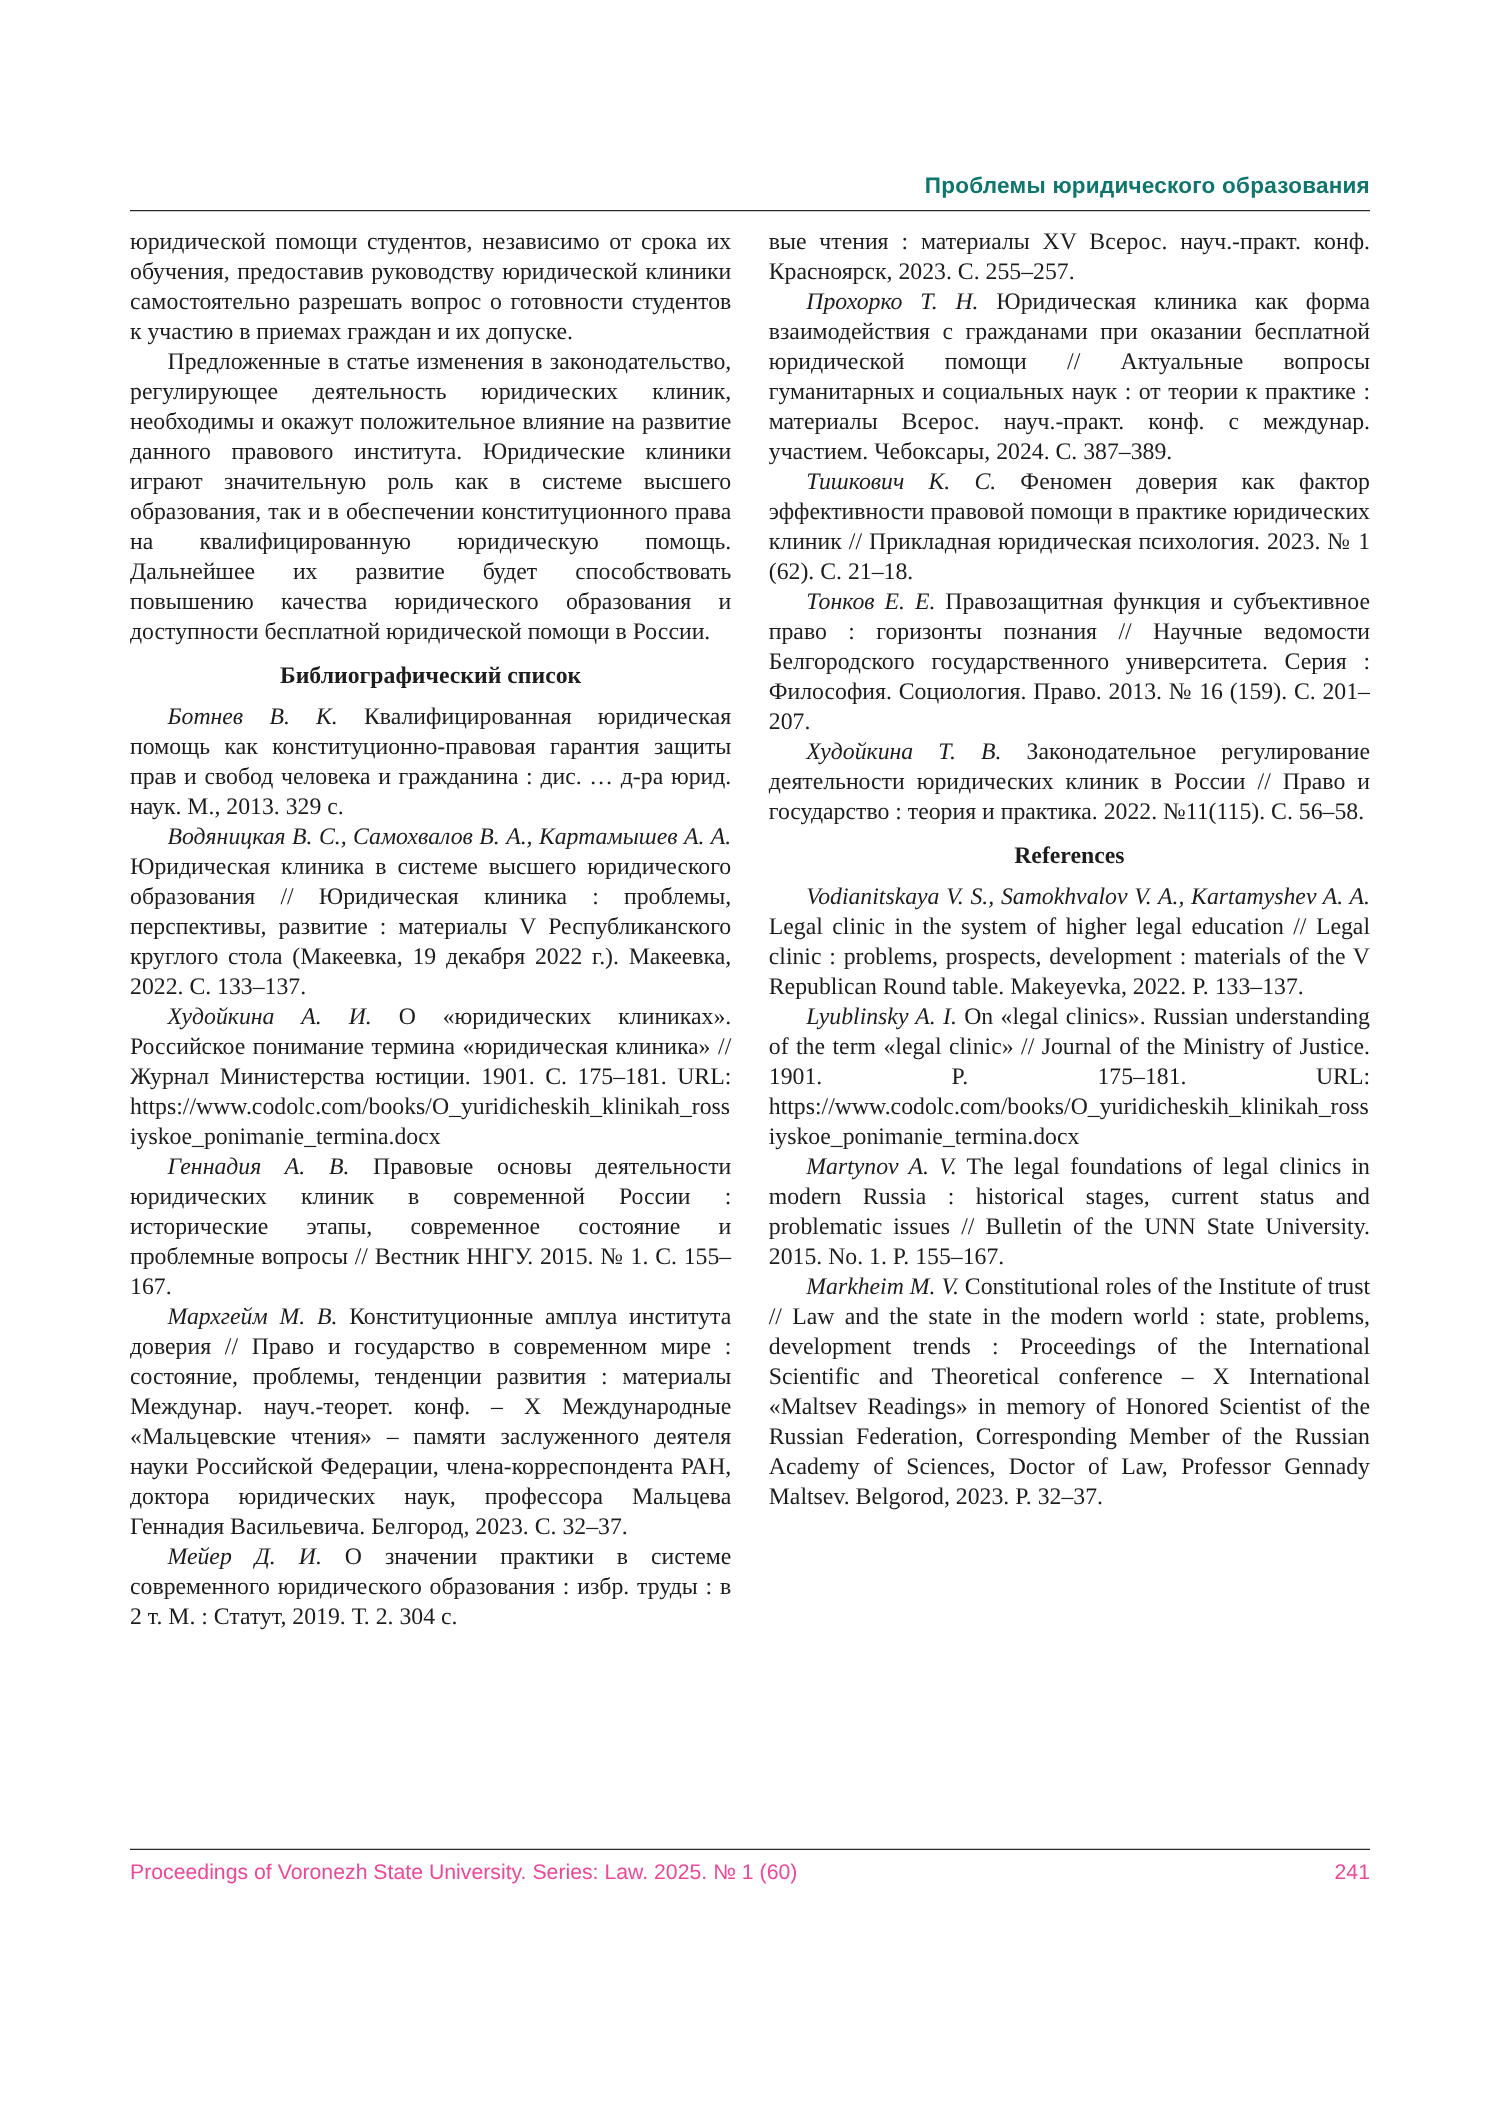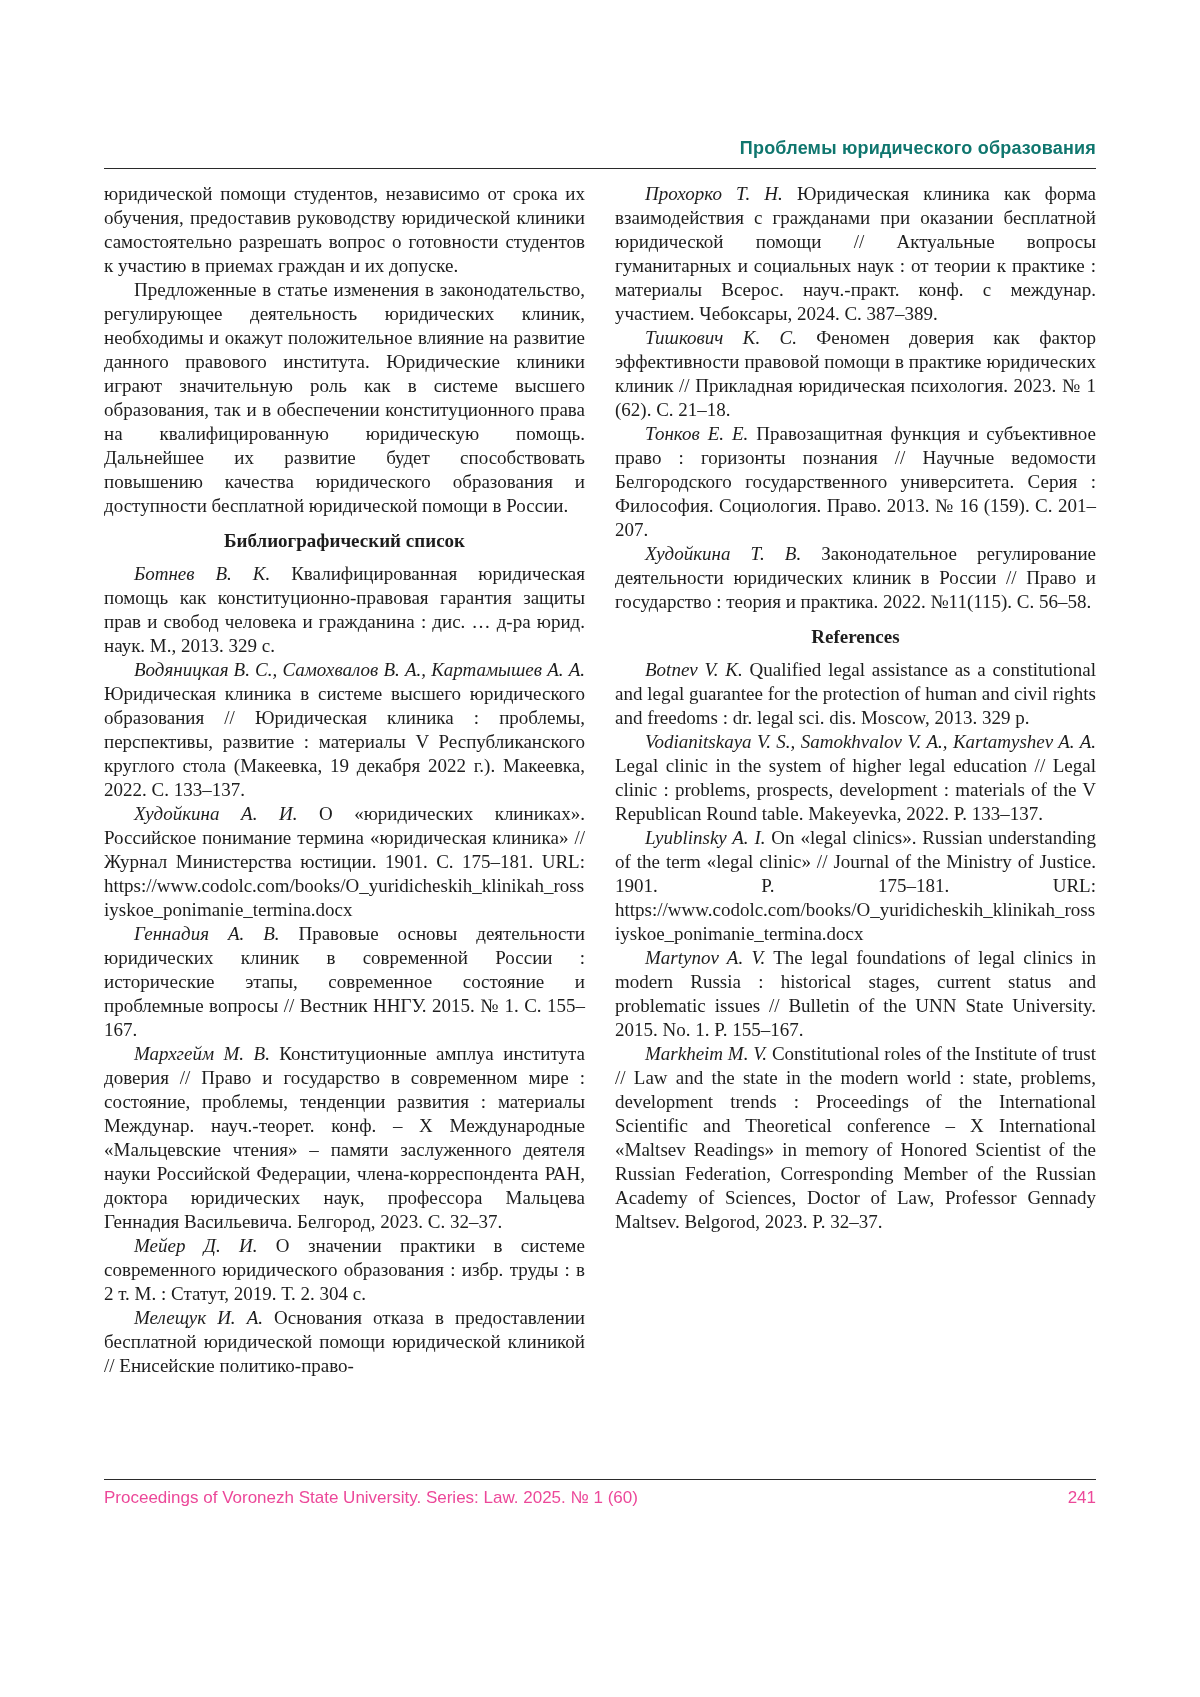--- a/index.html
+++ b/index.html
@@ -85,33 +85,32 @@
       <p class="indented">Предложенные в статье изменения в законодательство, регулирующее деятельность юридических клиник, необходимы и окажут положительное влияние на развитие данного правового института. Юридические клиники играют значительную роль как в системе высшего образования, так и в обеспечении конституционного права на квалифицированную юридическую помощь. Дальнейшее их развитие будет способствовать повышению качества юридического образования и доступности бесплатной юридической помощи в России.</p>
 
       <h2 class="section-heading">Библиографический список</h2>
 
       <p class="entry"><span class="author">Ботнев В. К.</span><span> Квалифицированная юридическая помощь как конституционно-правовая гарантия защиты прав и свобод человека и гражданина : дис. … д-ра юрид. наук. М., 2013. 329 с.</span></p>
       <p class="entry"><span class="author">Водяницкая В. С., Самохвалов В. А., Картамышев А. А.</span><span> Юридическая клиника в системе высшего юридического образования // Юридическая клиника : проблемы, перспективы, развитие : материалы V Республиканского круглого стола (Макеевка, 19 декабря 2022 г.). Макеевка, 2022. С. 133–137.</span></p>
       <p class="entry has-url"><span class="author">Худойкина А. И.</span><span> О «юридических клиниках». Российское понимание термина «юридическая клиника» // Журнал Министерства юстиции. 1901. С. 175–181. URL: https://www.codolc.com/books/O_yuridicheskih_klinikah_rossiyskoe_ponimanie_termina.docx</span></p>
       <p class="entry"><span class="author">Геннадия А. В.</span><span> Правовые основы деятельности юридических клиник в современной России : исторические этапы, современное состояние и проблемные вопросы // Вестник ННГУ. 2015. № 1. С. 155–167.</span></p>
       <p class="entry"><span class="author">Мархгейм М. В.</span><span> Конституционные амплуа института доверия // Право и государство в современном мире : состояние, проблемы, тенденции развития : материалы Междунар. науч.-теорет. конф. – X Международные «Мальцевские чтения» – памяти заслуженного деятеля науки Российской Федерации, члена-корреспондента РАН, доктора юридических наук, профессора Мальцева Геннадия Васильевича. Белгород, 2023. С. 32–37.</span></p>
       <p class="entry"><span class="author">Мейер Д. И.</span><span> О значении практики в системе современного юридического образования : избр. труды : в 2 т. М. : Статут, 2019. Т. 2. 304 с.</span></p>
-      <p class="entry"><span class="author">Мелещук И. А.</span><span> Основания отказа в предоставлении бесплатной юридической помощи юридической клиникой // Енисейские политико-право-</span></p>
     </section>
 
     <section class="col">
+      <p>вые чтения : материалы XV Всерос. науч.-практ. конф. Красноярск, 2023. С. 255–257.</p>
 
       <p class="entry"><span class="author">Прохорко Т. Н.</span><span> Юридическая клиника как форма взаимодействия с гражданами при оказании бесплатной юридической помощи // Актуальные вопросы гуманитарных и социальных наук : от теории к практике : материалы Всерос. науч.-практ. конф. с междунар. участием. Чебоксары, 2024. С. 387–389.</span></p>
       <p class="entry"><span class="author">Тишкович К. С.</span><span> Феномен доверия как фактор эффективности правовой помощи в практике юридических клиник // Прикладная юридическая психология. 2023. № 1 (62). С. 21–18.</span></p>
       <p class="entry"><span class="author">Тонков Е. Е.</span><span> Правозащитная функция и субъективное право : горизонты познания // Научные ведомости Белгородского государственного университета. Серия : Философия. Социология. Право. 2013. № 16 (159). С. 201–207.</span></p>
       <p class="entry"><span class="author">Худойкина Т. В.</span><span> Законодательное регулирование деятельности юридических клиник в России // Право и государство : теория и практика. 2022. №11(115). С. 56–58.</span></p>
 
       <h2 class="section-heading">References</h2>
 
-      <p class="entry"><span class="author">Botnev V. K.</span><span> Qualified legal assistance as a constitutional and legal guarantee for the protection of human and civil rights and freedoms : dr. legal sci. dis. Moscow, 2013. 329 p.</span></p>
       <p class="entry"><span class="author">Vodianitskaya V. S., Samokhvalov V. A., Kartamyshev A. A.</span><span> Legal clinic in the system of higher legal education // Legal clinic : problems, prospects, development : materials of the V Republican Round table. Makeyevka, 2022. P. 133–137.</span></p>
       <p class="entry has-url"><span class="author">Lyublinsky A. I.</span><span> On «legal clinics». Russian understanding of the term «legal clinic» // Journal of the Ministry of Justice. 1901. P. 175–181. URL: https://www.codolc.com/books/O_yuridicheskih_klinikah_rossiyskoe_ponimanie_termina.docx</span></p>
       <p class="entry"><span class="author">Martynov A. V.</span><span> The legal foundations of legal clinics in modern Russia : historical stages, current status and problematic issues // Bulletin of the UNN State University. 2015. No. 1. P. 155–167.</span></p>
       <p class="entry"><span class="author">Markheim M. V.</span><span> Constitutional roles of the Institute of trust // Law and the state in the modern world : state, problems, development trends : Proceedings of the International Scientific and Theoretical conference – X International «Maltsev Readings» in memory of Honored Scientist of the Russian Federation, Corresponding Member of the Russian Academy of Sciences, Doctor of Law, Professor Gennady Maltsev. Belgorod, 2023. P. 32–37.</span></p>
     </section>
 
   </div>
 </div>
 
 <footer class="page-footer">

